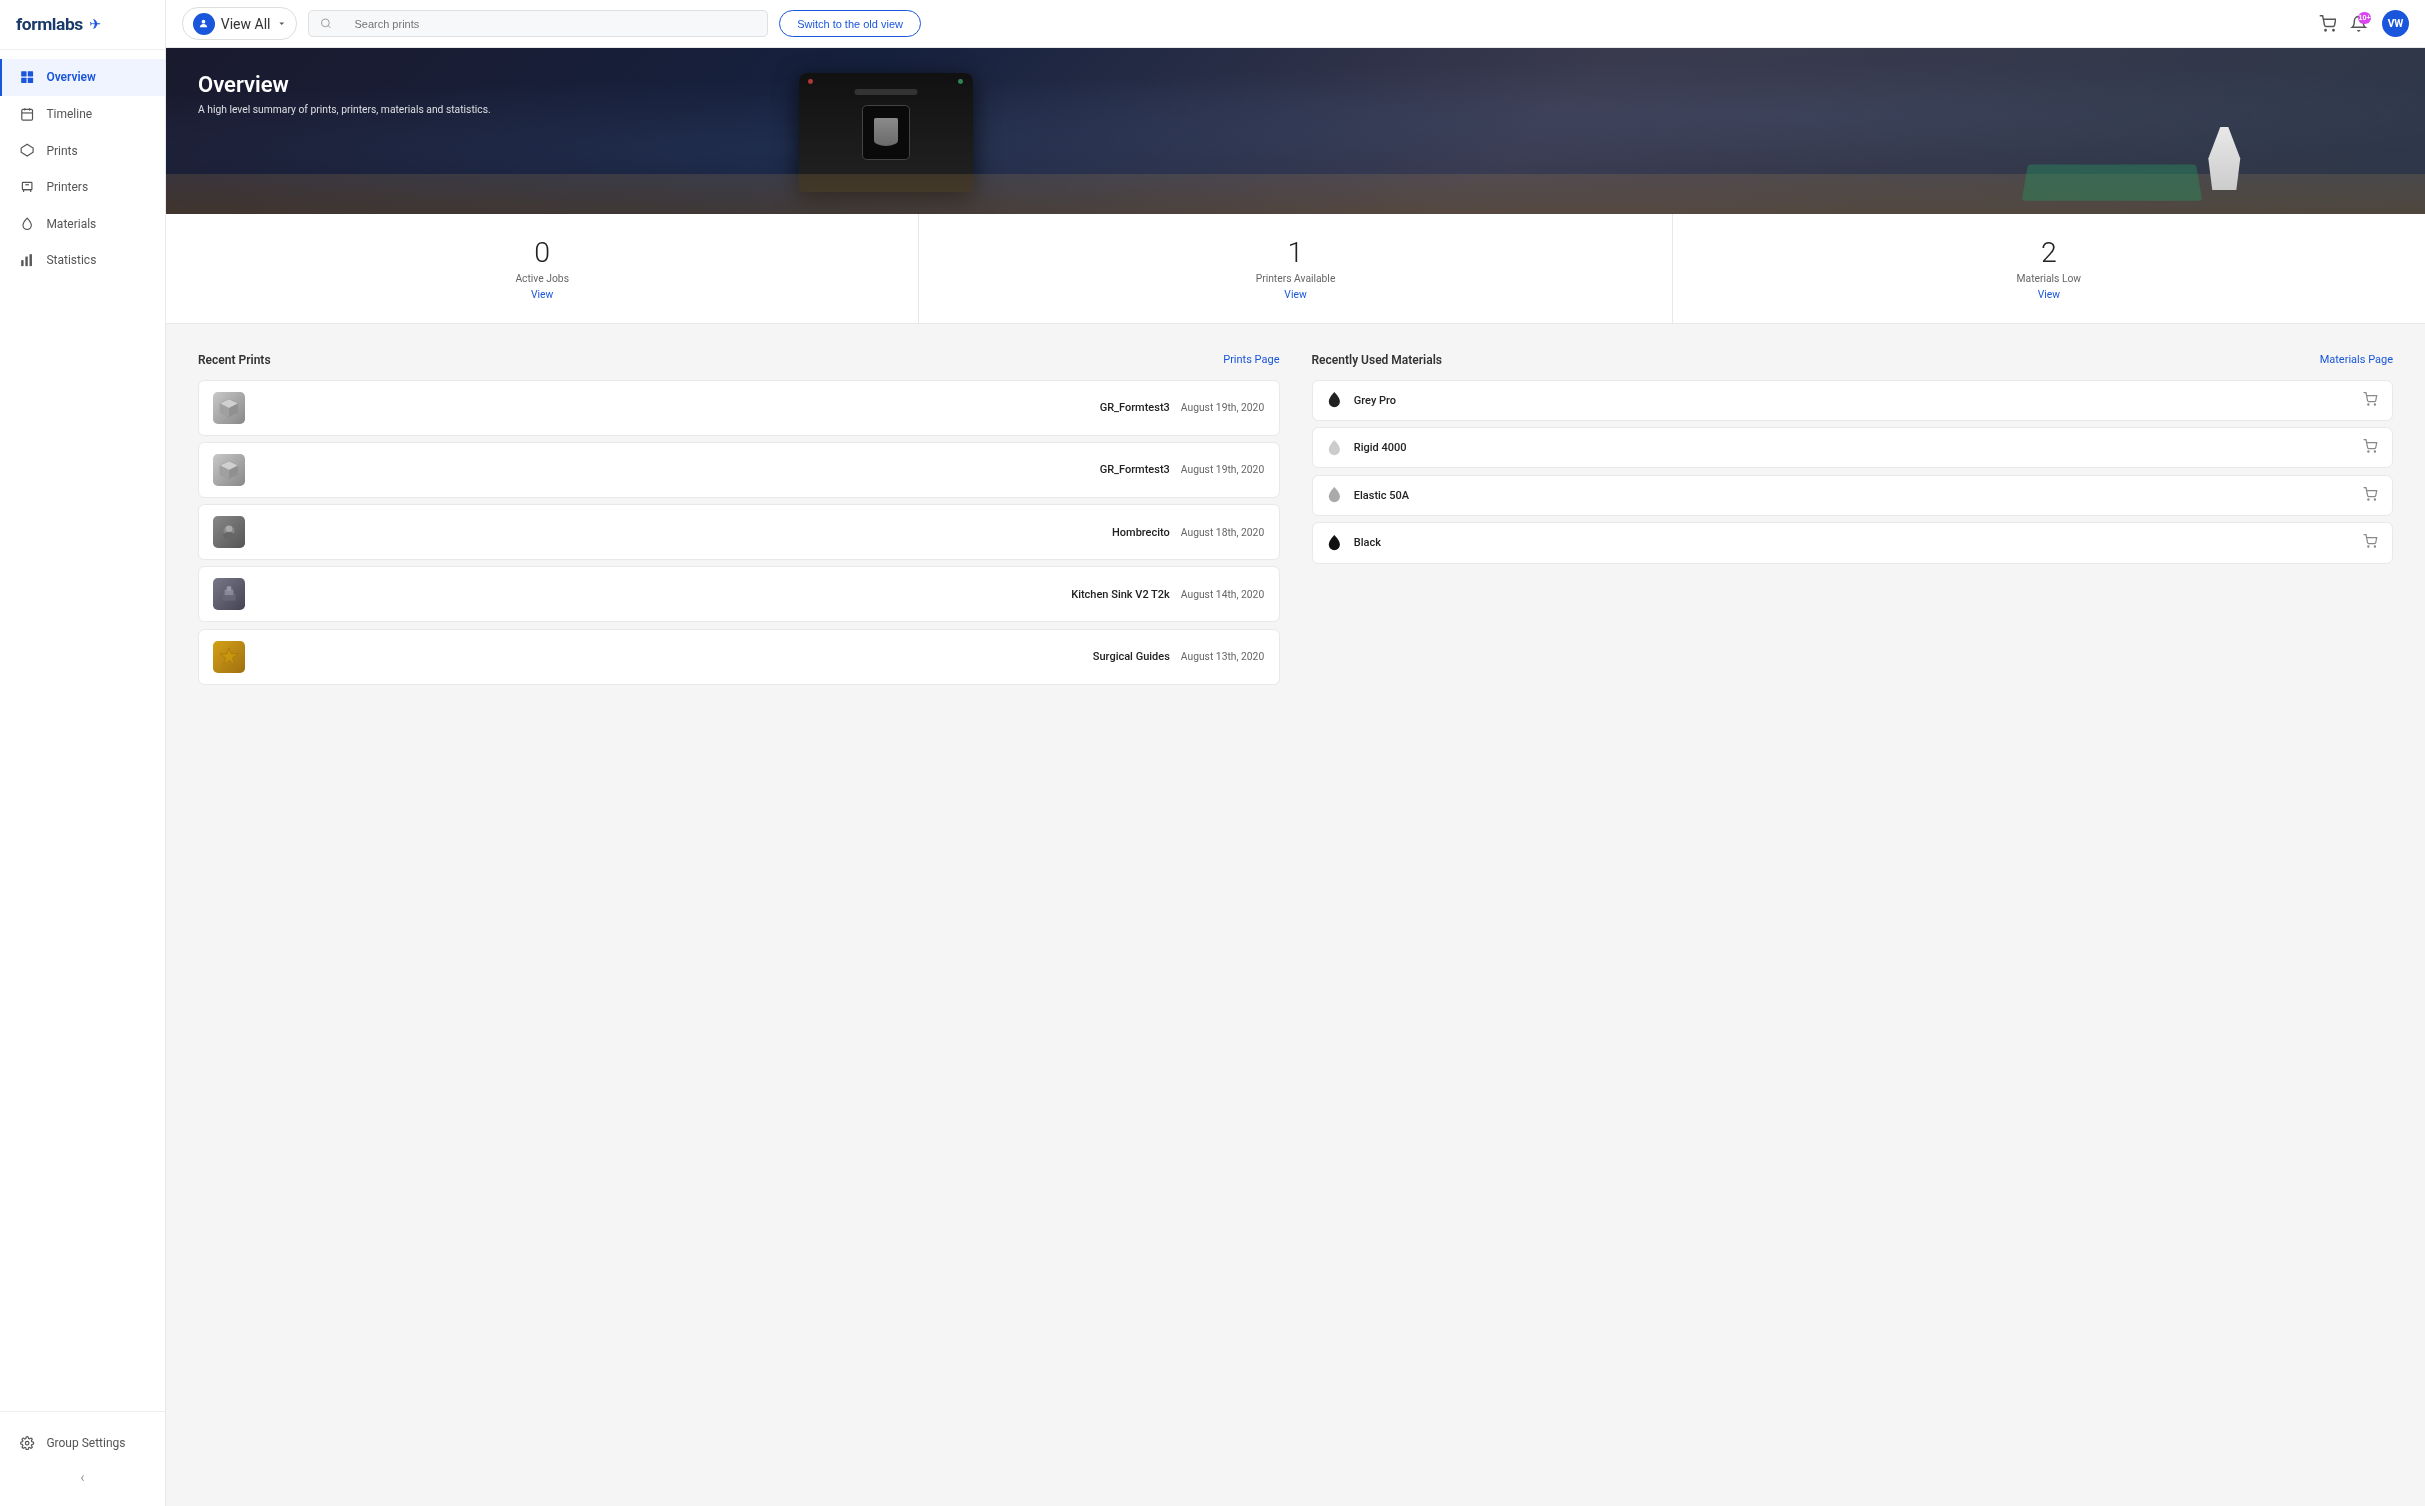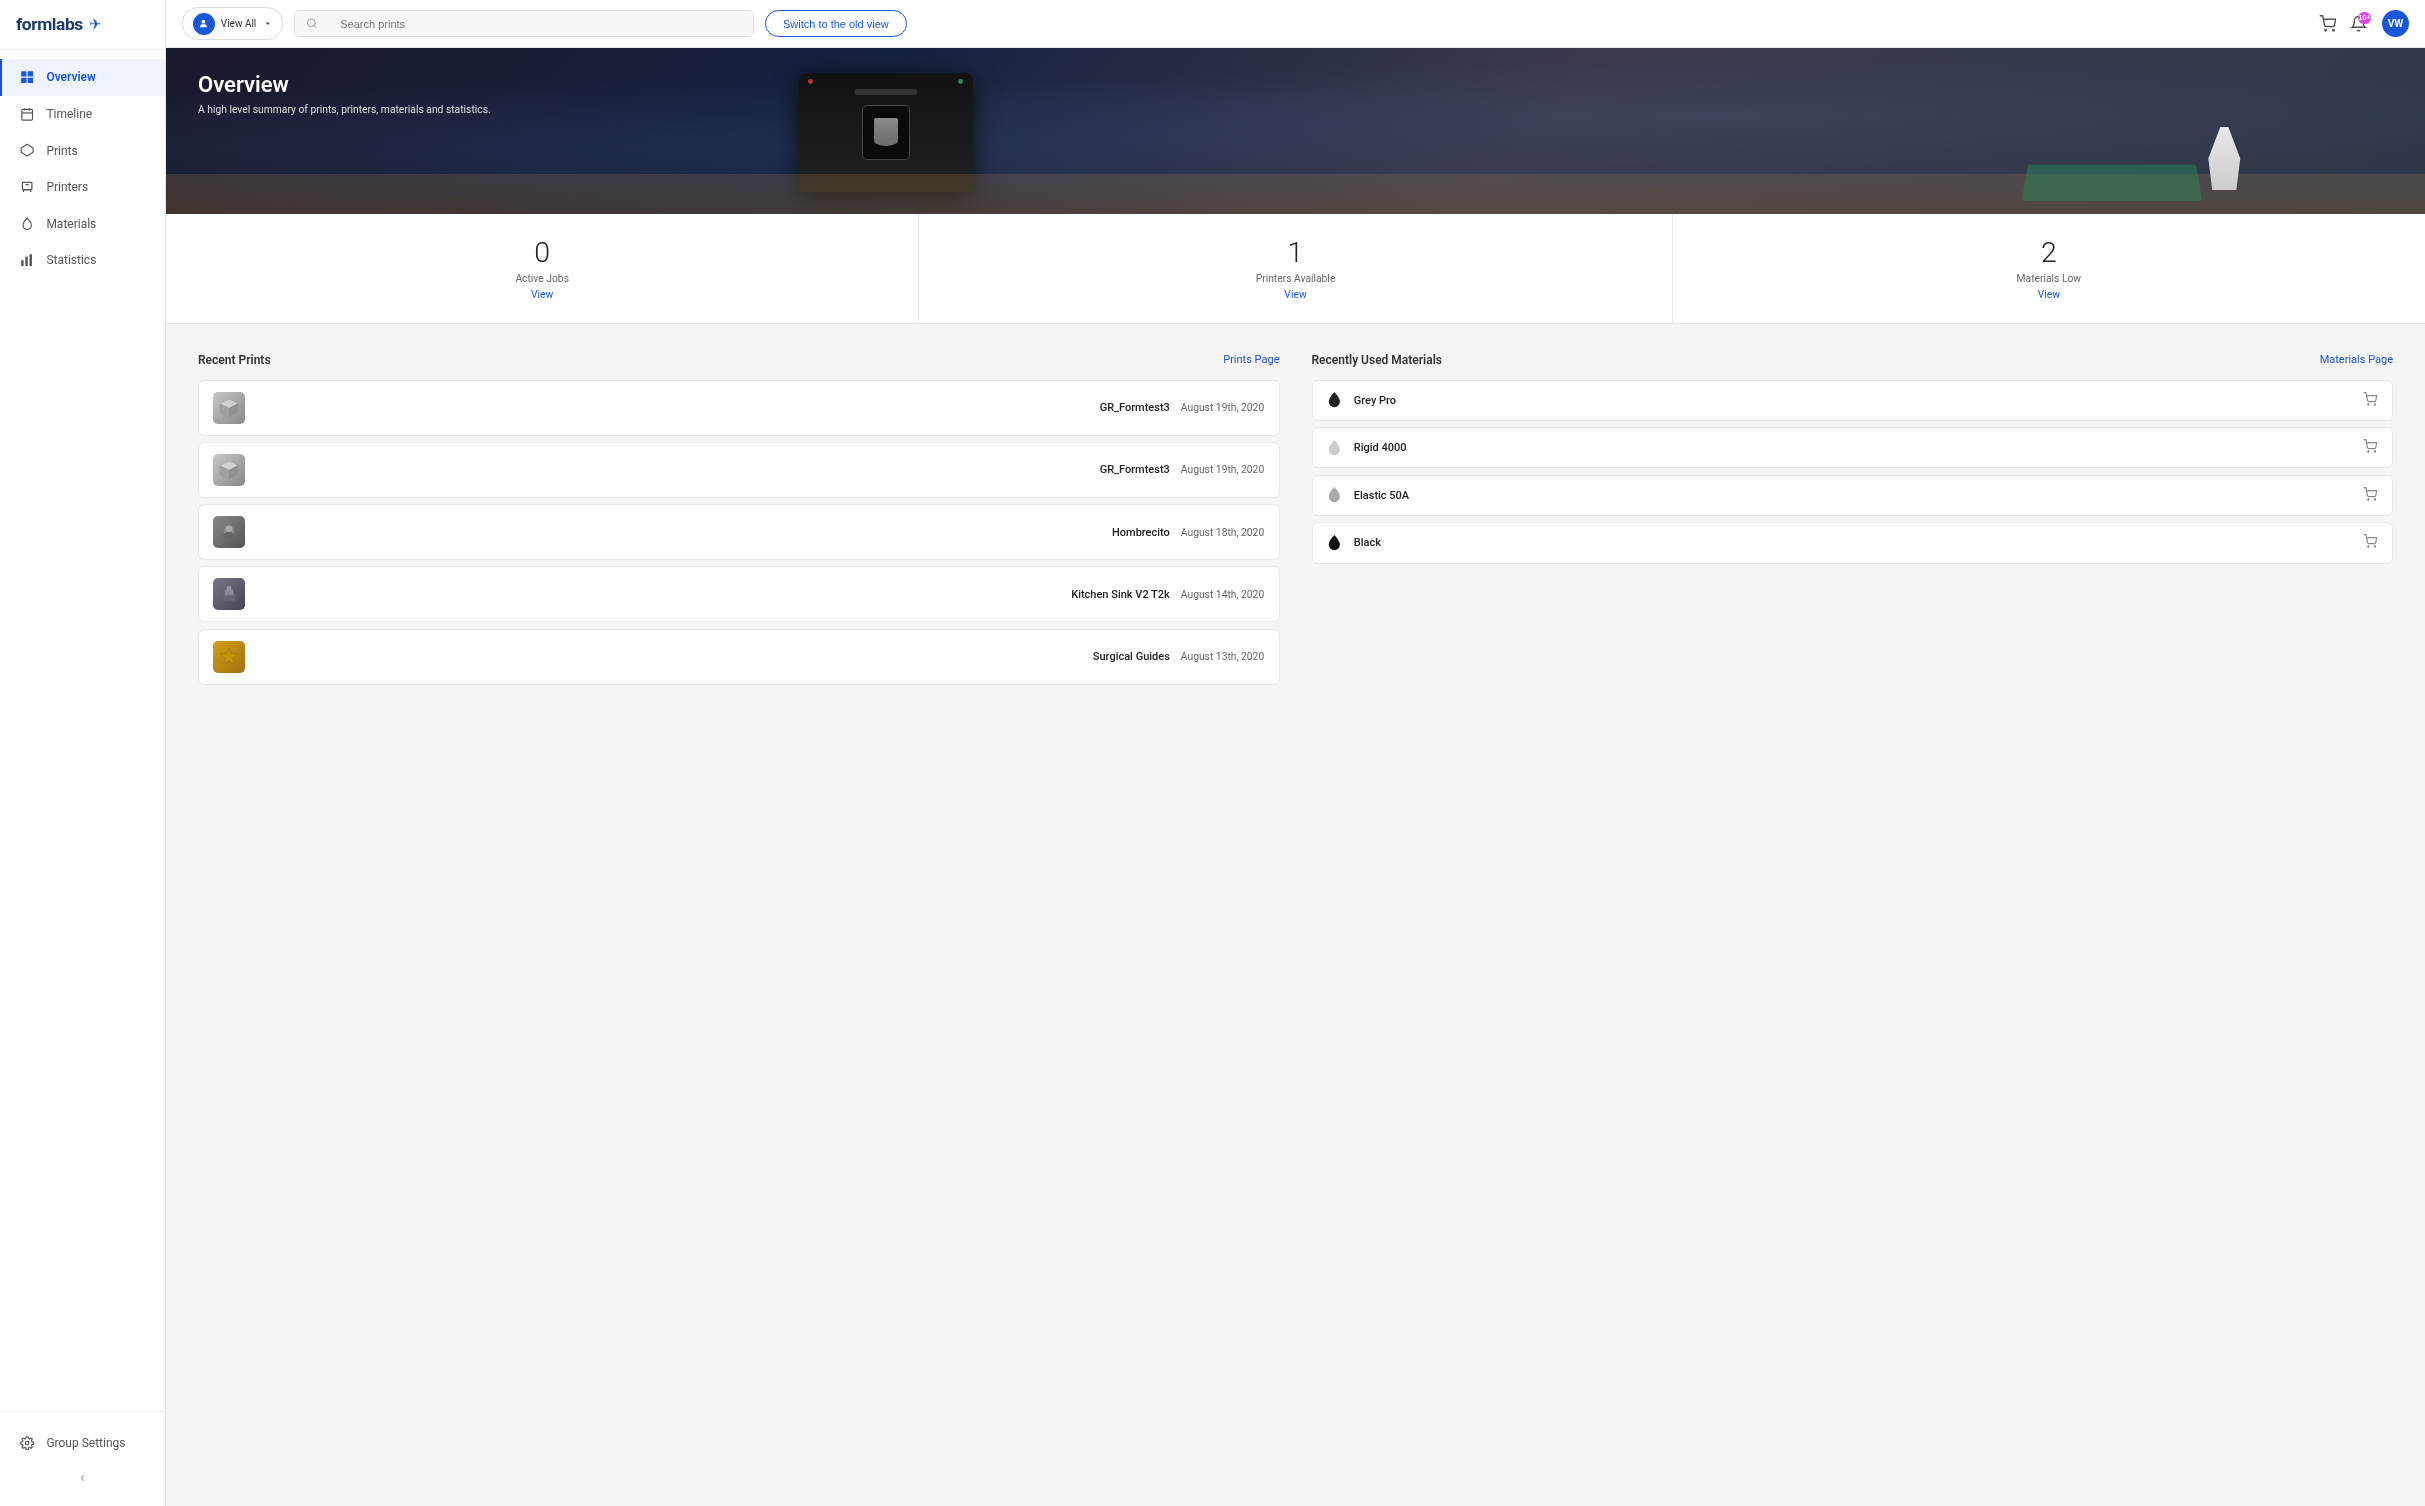--- a/index.html
+++ b/index.html
@@ -95,21 +95,21 @@
       z-index: 100;
     }
     .topbar-view-selector {
       display: flex;
       align-items: center;
       gap: 6.3px;
       padding: 4.8px 9.5px;
       border: 0.8px solid #ddd;
       border-radius: 16px;
       cursor: pointer;
-      font-size: 10px;
+      font-size: 14px;
       color: #333;
       white-space: nowrap;
     }
     .view-icon {
       width: 22px;
       height: 22px;
       border-radius: 50%;
       background: #1a56db;
       display: flex;
       align-items: center;

